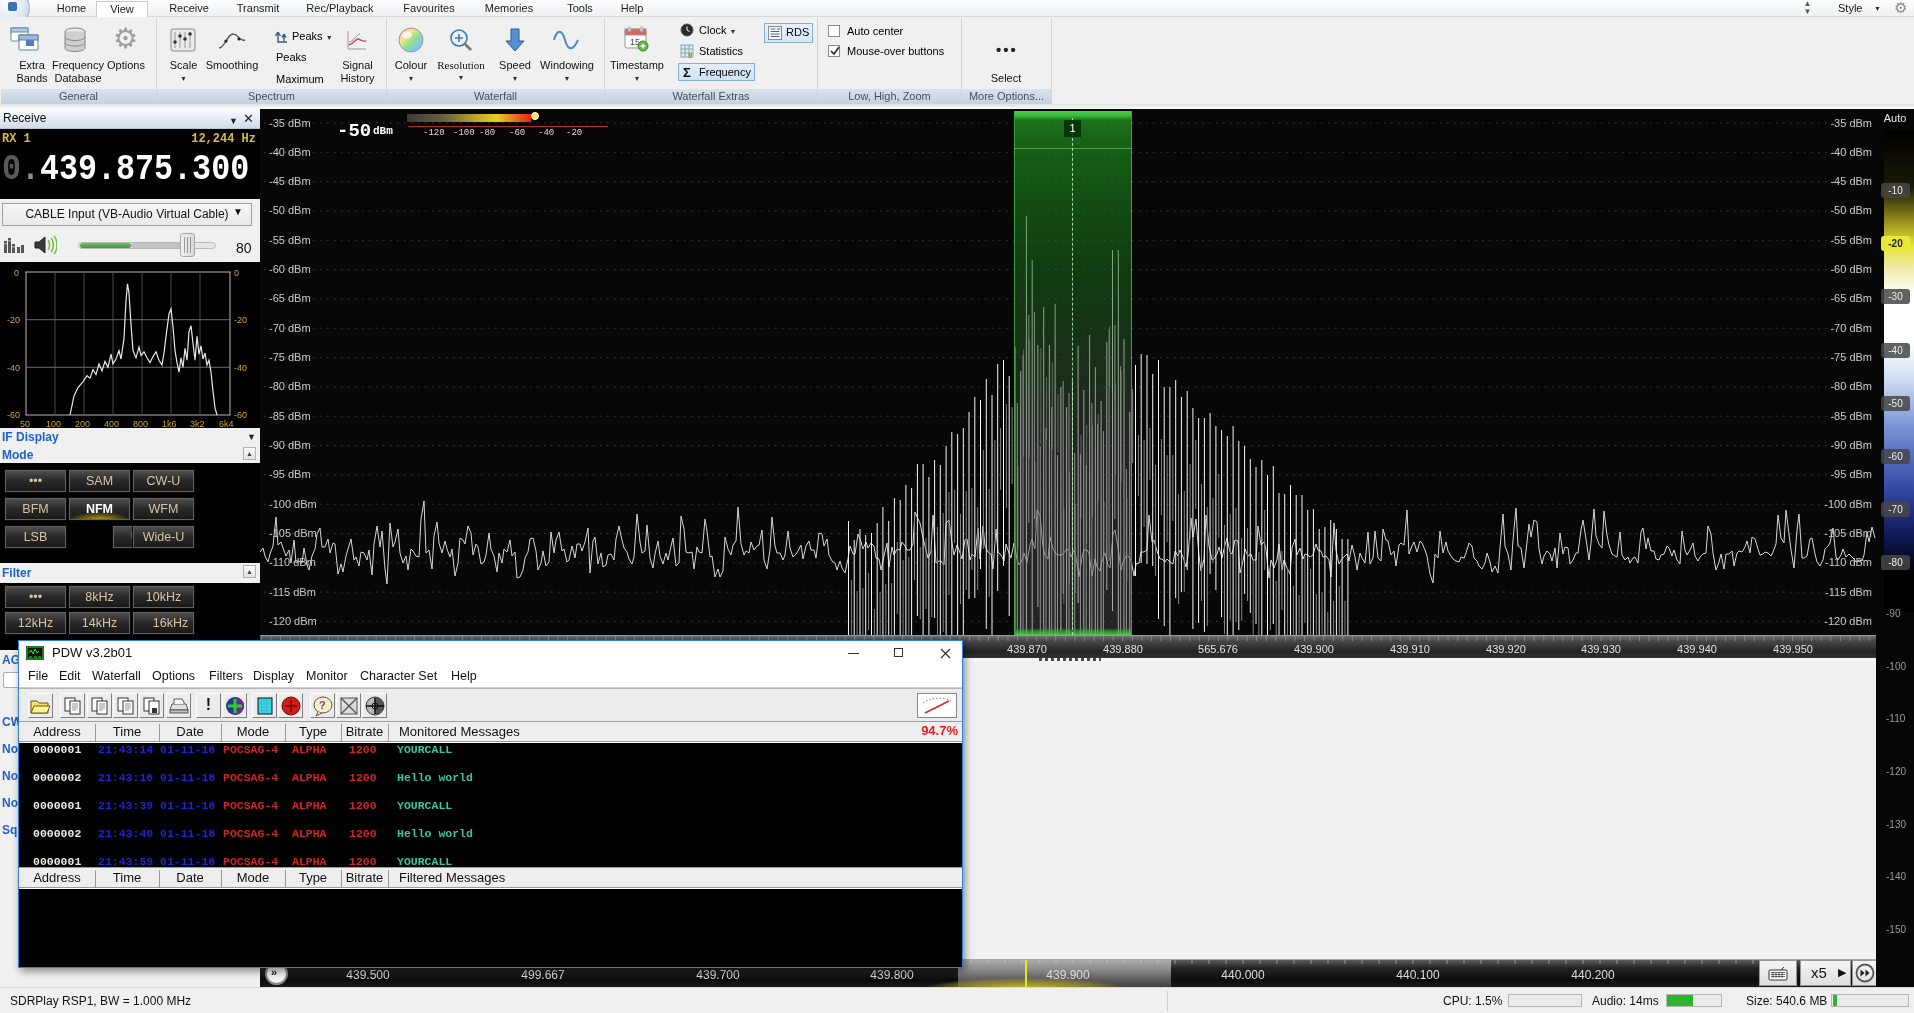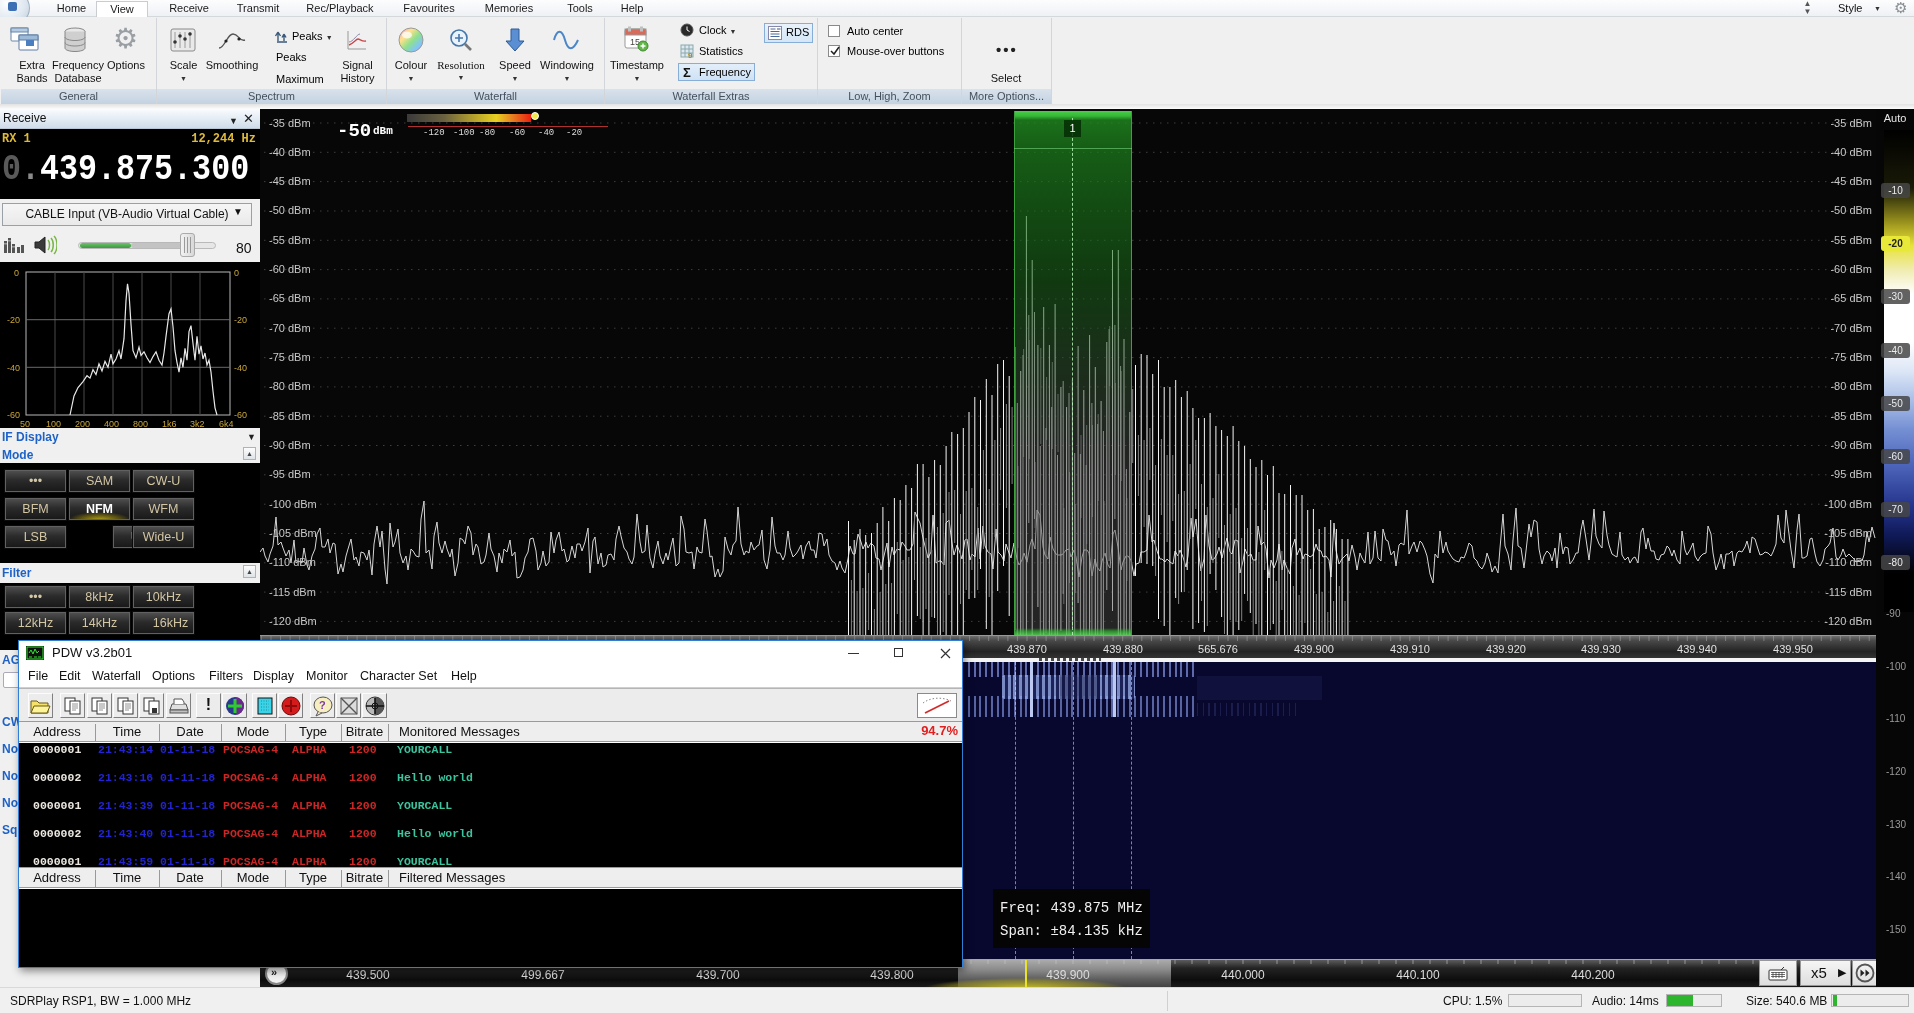--- a/index.html
+++ b/index.html
@@ -305,36 +305,20 @@
       <div class="axlab" style="left:1246px;">439.920</div>
       <div class="axlab" style="left:1341px;">439.930</div>
       <div class="axlab" style="left:1437px;">439.940</div>
       <div class="axlab" style="left:1533px;">439.950</div>
       <svg class="abs" style="left:0;top:0;" width="1616" height="6" viewBox="0 0 1616 6">
         <path d="M1.4 0V5 M11.0 0V5 M20.5 0V5 M30.1 0V5 M39.7 0V5 M49.2 0V5 M58.8 0V5 M68.4 0V5 M78.0 0V5 M87.5 0V5 M97.1 0V5 M106.7 0V5 M116.2 0V5 M125.8 0V5 M135.4 0V5 M144.9 0V5 M154.5 0V5 M164.1 0V5 M173.7 0V5 M183.2 0V5 M192.8 0V5 M202.4 0V5 M211.9 0V5 M221.5 0V5 M231.1 0V5 M240.6 0V5 M250.2 0V5 M259.8 0V5 M269.4 0V5 M278.9 0V5 M288.5 0V5 M298.1 0V5 M307.6 0V5 M317.2 0V5 M326.8 0V5 M336.3 0V5 M345.9 0V5 M355.5 0V5 M365.1 0V5 M374.6 0V5 M384.2 0V5 M393.8 0V5 M403.3 0V5 M412.9 0V5 M422.5 0V5 M432.0 0V5 M441.6 0V5 M451.2 0V5 M460.8 0V5 M470.3 0V5 M479.9 0V5 M489.5 0V5 M499.0 0V5 M508.6 0V5 M518.2 0V5 M527.7 0V5 M537.3 0V5 M546.9 0V5 M556.5 0V5 M566.0 0V5 M575.6 0V5 M585.2 0V5 M594.7 0V5 M604.3 0V5 M613.9 0V5 M623.5 0V5 M633.0 0V5 M642.6 0V5 M652.2 0V5 M661.7 0V5 M671.3 0V5 M680.9 0V5 M690.4 0V5 M700.0 0V5 M709.6 0V5 M719.2 0V5 M728.7 0V5 M738.3 0V5 M747.9 0V5 M757.4 0V5 M767.0 0V5 M776.6 0V5 M786.1 0V5 M795.7 0V5 M805.3 0V5 M814.9 0V5 M824.4 0V5 M834.0 0V5 M843.6 0V5 M853.1 0V5 M862.7 0V5 M872.3 0V5 M881.8 0V5 M891.4 0V5 M901.0 0V5 M910.6 0V5 M920.1 0V5 M929.7 0V5 M939.3 0V5 M948.8 0V5 M958.4 0V5 M968.0 0V5 M977.5 0V5 M987.1 0V5 M996.7 0V5 M1006.3 0V5 M1015.8 0V5 M1025.4 0V5 M1035.0 0V5 M1044.5 0V5 M1054.1 0V5 M1063.7 0V5 M1073.2 0V5 M1082.8 0V5 M1092.4 0V5 M1102.0 0V5 M1111.5 0V5 M1121.1 0V5 M1130.7 0V5 M1140.2 0V5 M1149.8 0V5 M1159.4 0V5 M1168.9 0V5 M1178.5 0V5 M1188.1 0V5 M1197.7 0V5 M1207.2 0V5 M1216.8 0V5 M1226.4 0V5 M1235.9 0V5 M1245.5 0V5 M1255.1 0V5 M1264.6 0V5 M1274.2 0V5 M1283.8 0V5 M1293.4 0V5 M1302.9 0V5 M1312.5 0V5 M1322.1 0V5 M1331.6 0V5 M1341.2 0V5 M1350.8 0V5 M1360.3 0V5 M1369.9 0V5 M1379.5 0V5 M1389.0 0V5 M1398.6 0V5 M1408.2 0V5 M1417.8 0V5 M1427.3 0V5 M1436.9 0V5 M1446.5 0V5 M1456.0 0V5 M1465.6 0V5 M1475.2 0V5 M1484.7 0V5 M1494.3 0V5 M1503.9 0V5 M1513.5 0V5 M1523.0 0V5 M1532.6 0V5 M1542.2 0V5 M1551.7 0V5 M1561.3 0V5 M1570.9 0V5 M1580.4 0V5 M1590.0 0V5 M1599.6 0V5 M1609.2 0V5" stroke="rgba(165,165,165,.55)"></path>
       </svg>
     </div>
     <div class="abs" id="wline"></div>
     <div class="abs" style="left:1039px;top:658px;width:62px;height:3px;background:repeating-linear-gradient(90deg,#4a4a4a 0 3px,transparent 3px 6px);"></div>
-    <div class="abs" id="wfall">
-      <div class="abs" style="left:708px;top:0px;width:229px;height:15px;background:repeating-linear-gradient(90deg,rgba(115,130,200,.8) 0 2px,rgba(30,30,80,0) 2px 5.74px);"></div>
-      <div class="abs" style="left:708px;top:34px;width:229px;height:21px;background:repeating-linear-gradient(90deg,rgba(115,130,200,.75) 0 2px,rgba(30,30,80,0) 2px 5.74px);"></div>
-      <div class="abs" style="left:742px;top:13px;width:133px;height:24px;background:repeating-linear-gradient(90deg,rgba(150,170,230,.8) 0 2.8px,rgba(55,70,145,.42) 2.8px 5.74px);border-radius:3px;"></div>
-      <div class="abs" style="left:770px;top:0px;width:3px;height:55px;background:#bcc9f0;"></div>
-      <div class="abs" style="left:853px;top:0px;width:3px;height:55px;background:#bcc9f0;"></div>
-      <div class="abs" style="left:937px;top:41px;width:100px;height:13px;background:repeating-linear-gradient(90deg,rgba(80,90,160,.26) 0 1.4px,rgba(30,30,80,0) 1.4px 5.74px);"></div>
-      <div class="abs" style="left:800px;top:13px;width:40px;height:24px;background:rgba(8,8,47,.38);"></div>
-      <div class="abs" style="left:937px;top:14px;width:125px;height:24px;background:rgba(75,85,155,.13);"></div>
-      <div class="abs" style="left:755px;top:0;width:1px;height:297px;border-left:1px dashed rgba(225,238,228,.55);"></div>
-      <div class="abs" style="left:812.5px;top:0;width:1px;height:297px;border-left:1px dashed rgba(225,238,228,.55);"></div>
-      <div class="abs" style="left:871px;top:0;width:1px;height:297px;border-left:1px dashed rgba(225,238,228,.55);"></div>
-      <div class="abs" style="left:733px;top:227px;width:157px;height:59px;background:#050505;"></div>
-      <div class="abs mono" style="left:740px;top:238px;font-size:14px;color:#f0f0f0;white-space:pre;">Freq: 439.875 MHz</div>
-      <div class="abs mono" style="left:740px;top:261px;font-size:14px;color:#f0f0f0;white-space:pre;">Span: ±84.135 kHz</div>
-    </div>
     <div class="abs" id="rstrip">
       <div class="abs" style="left:0px;top:3px;width:38px;font-size:11px;color:#e8e8e8;text-align:center;">Auto</div>
       <div class="abs" style="left:8px;top:21px;width:30px;height:482px;background:linear-gradient(180deg,#000 0%,#1a1a08 12%,#a8a020 20%,#e8e238 24%,#f0ecb0 29%,#ffffff 34%,#ffffff 44%,#dce6f6 50%,#aabfe8 56%,#7690d4 62%,#4a62b8 70%,#25348c 78%,#101a58 84%,#000 92%,#000 100%);"></div>
       <div class="wlab" style="top:74px;">-10</div>
       <div class="wlab" style="top:127px;background:#e8e838;color:#222;font-weight:bold;">-20</div>
       <div class="wlab" style="top:180px;">-30</div>
       <div class="wlab" style="top:234px;">-40</div>
       <div class="wlab" style="top:287px;">-50</div>
       <div class="wlab" style="top:340px;">-60</div>
       <div class="wlab" style="top:393px;">-70</div>

